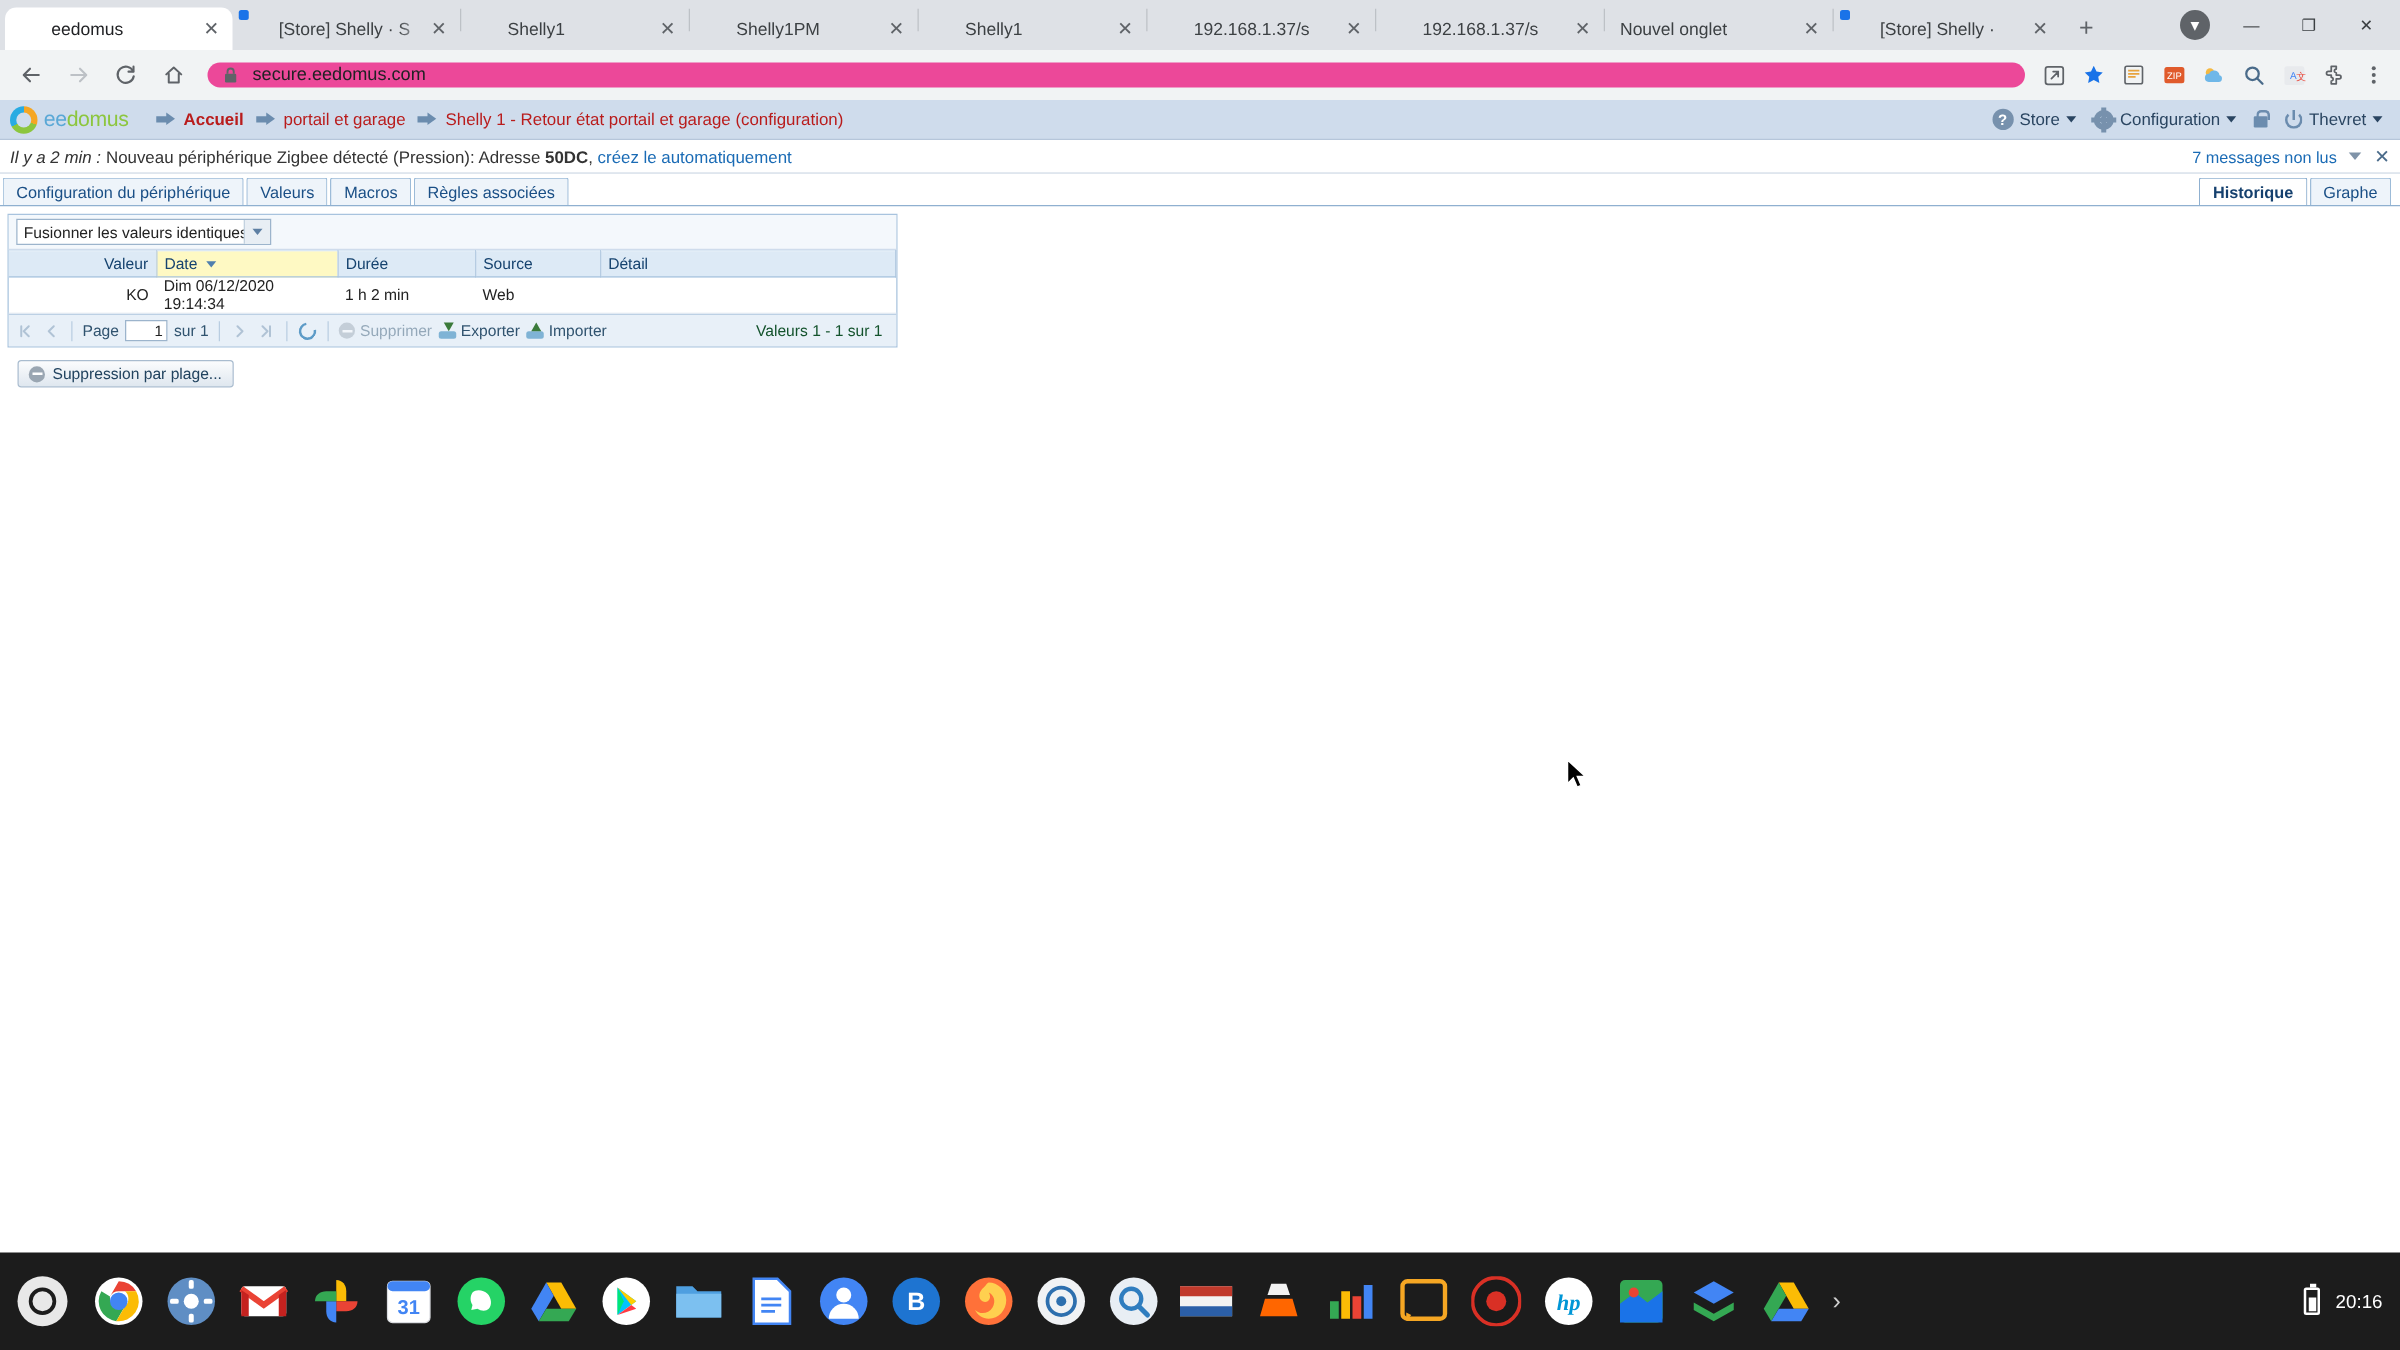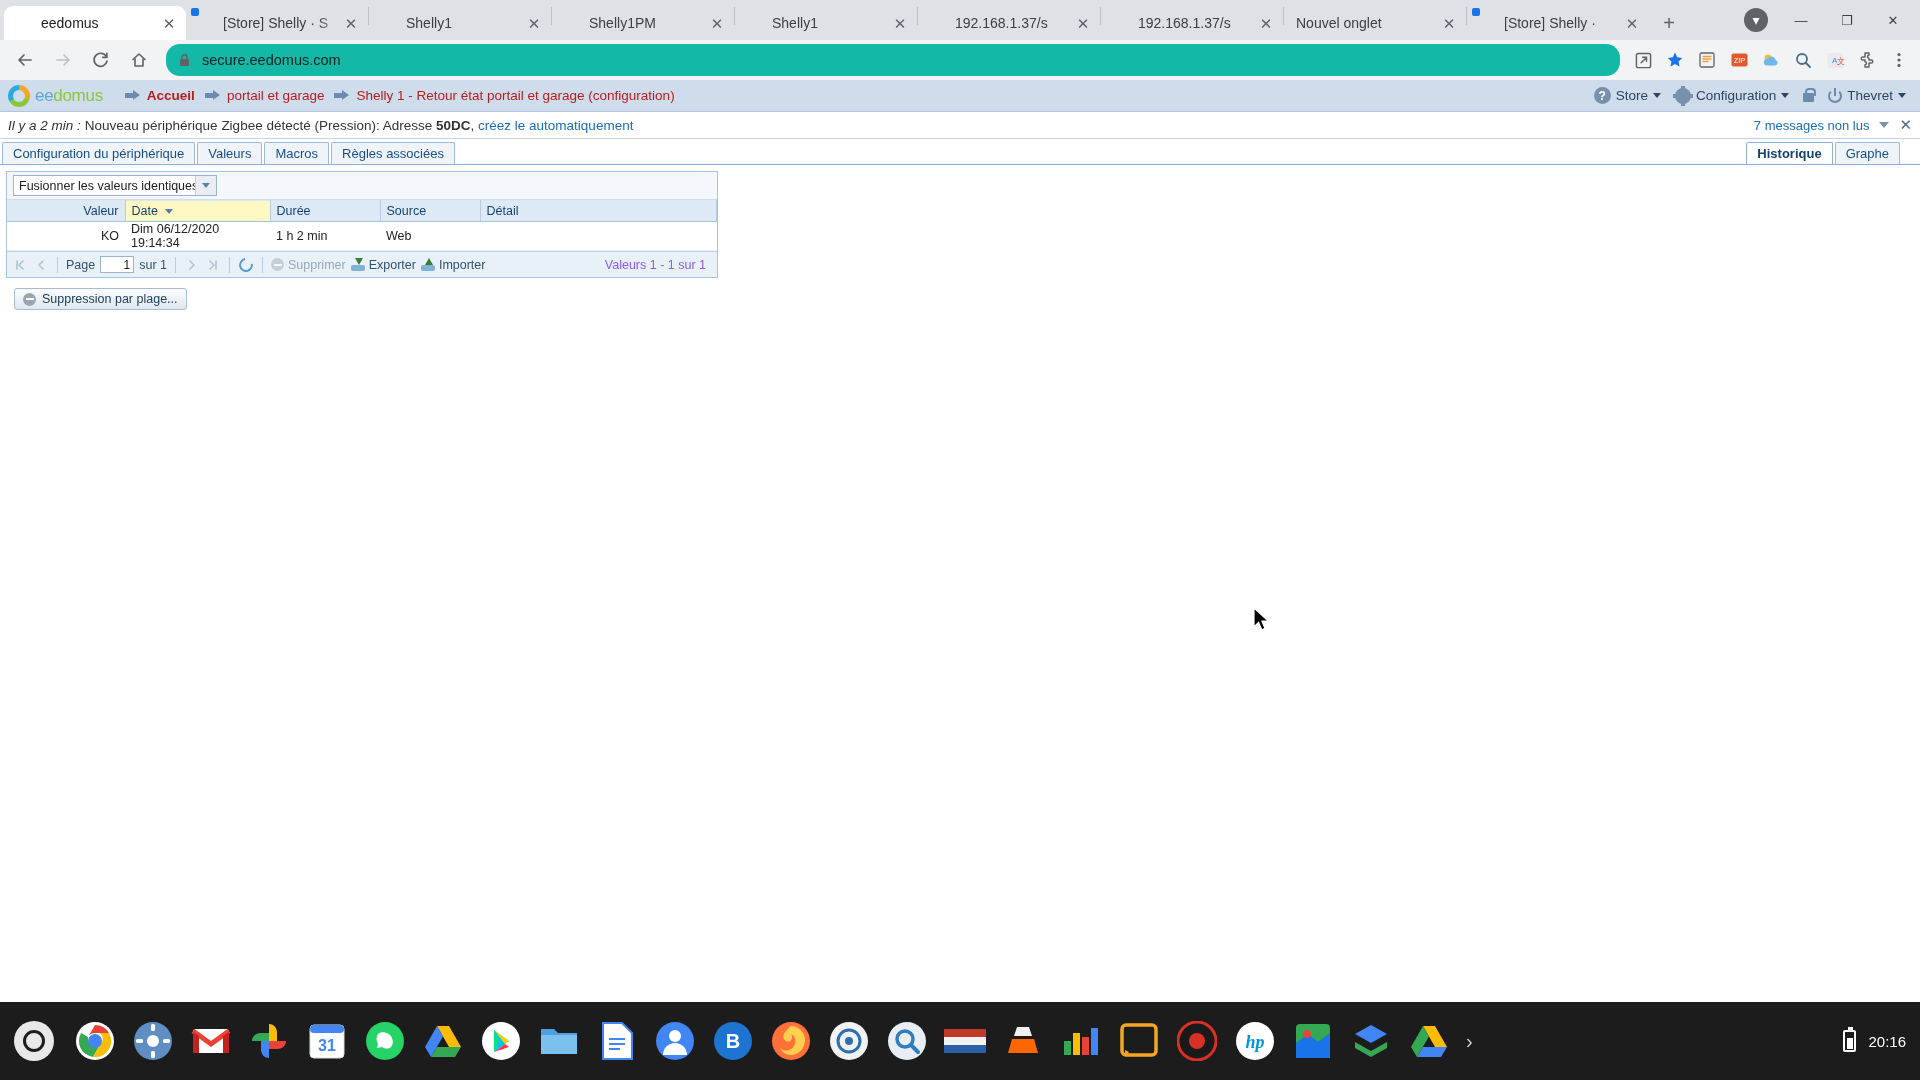--- a/index.html
+++ b/index.html
@@ -106,21 +106,21 @@
   .omnirow {
     height: 40px; background: #f1f3f4;
     display: flex; align-items: center; padding: 0 6px;
   }
   .navbtn {
     width: 32px; height: 32px; margin: 0 3px;
     display: flex; align-items: center; justify-content: center;
     border-radius: 50%; color: #5f6368;
   }
   .omnibox {
-    flex: 1; height: 32px; background: #14b8a6;
+    flex: 1; height: 20px; background: #ec4899;
     border-radius: 14px; display: flex; align-items: center;
     padding: 0 12px; margin: 0 8px; min-width: 0;
   }
   .omnibox .lock { margin-right: 11px; display:flex; }
   .omnibox .url {
     font-size: 14.5px; color: #202124; white-space: nowrap;
   }
   .omni-right { display: flex; align-items: center; gap: 2px; }
   .tbicon {
     width: 30px; height: 30px;
@@ -212,21 +212,21 @@
   .ee-tabs {
     height: 26px; background: #ffffff; display: flex; align-items: flex-end;
     padding-left: 2px; border-bottom: 1px solid #8fb0d0; position: relative;
   }
   .ee-tab {
     height: 22px; padding: 0 10px; font-size: 13px; color: #1a4f86;
     display: flex; align-items: center;
     border: 1px solid #9cbbd8; border-bottom: none;
     background: #eef4fa; margin-right: 2px; border-radius: 2px 2px 0 0;
   }
-  .ee-tabs-right { margin-left: auto; display:flex; align-items:flex-end; padding-right:18px; }
+  .ee-tabs-right { margin-left: auto; display:flex; align-items:flex-end; padding-right:5px; }
   .ee-tab.sel { background: #ffffff; font-weight: bold; color: #15406e; border-color:#8fb0d0; }
 
   .panel {
     margin: 6px 0 0 6px; width: 712px;
     border: 1px solid #a8c3de; background: #ffffff;
   }
   .panel-title {
     height: 26px; background: #cfdcec; display:flex; align-items:center;
     padding: 0 10px; font-size: 13.5px; font-weight: bold; color:#154a86;
     border-bottom: 1px solid #a8c3de;
@@ -292,21 +292,21 @@
     border-left:4px solid transparent;border-right:4px solid transparent;border-top:7px solid #3a7a3a;
   }
   .ic-ul::after{
     content:'';position:absolute;left:4px;top:0;width:0;height:0;
     border-left:4px solid transparent;border-right:4px solid transparent;border-bottom:7px solid #3a7a3a;
   }
   .ic-refresh {
     width:14px;height:14px;border:2px solid #5d9bc7;border-radius:50%;
     border-top-color:transparent; transform: rotate(35deg);
   }
-  .pg-count { margin-left:auto; padding-right:6px; color:#8b5cf6; }
+  .pg-count { margin-left:auto; padding-right:6px; color:#14532d; }
 
   .range-btn {
     margin: 10px 0 0 14px; height: 22px; display:inline-flex; align-items:center;
     gap:6px; padding: 0 8px; background: linear-gradient(#fbfcfd,#dfe7ef);
     border:1px solid #a9bccf; border-radius:3px; font-size:12.5px; color:#21435f;
   }
 
   
   .cursor { position:absolute; left:1253px; top:527px; z-index:50; }
 

